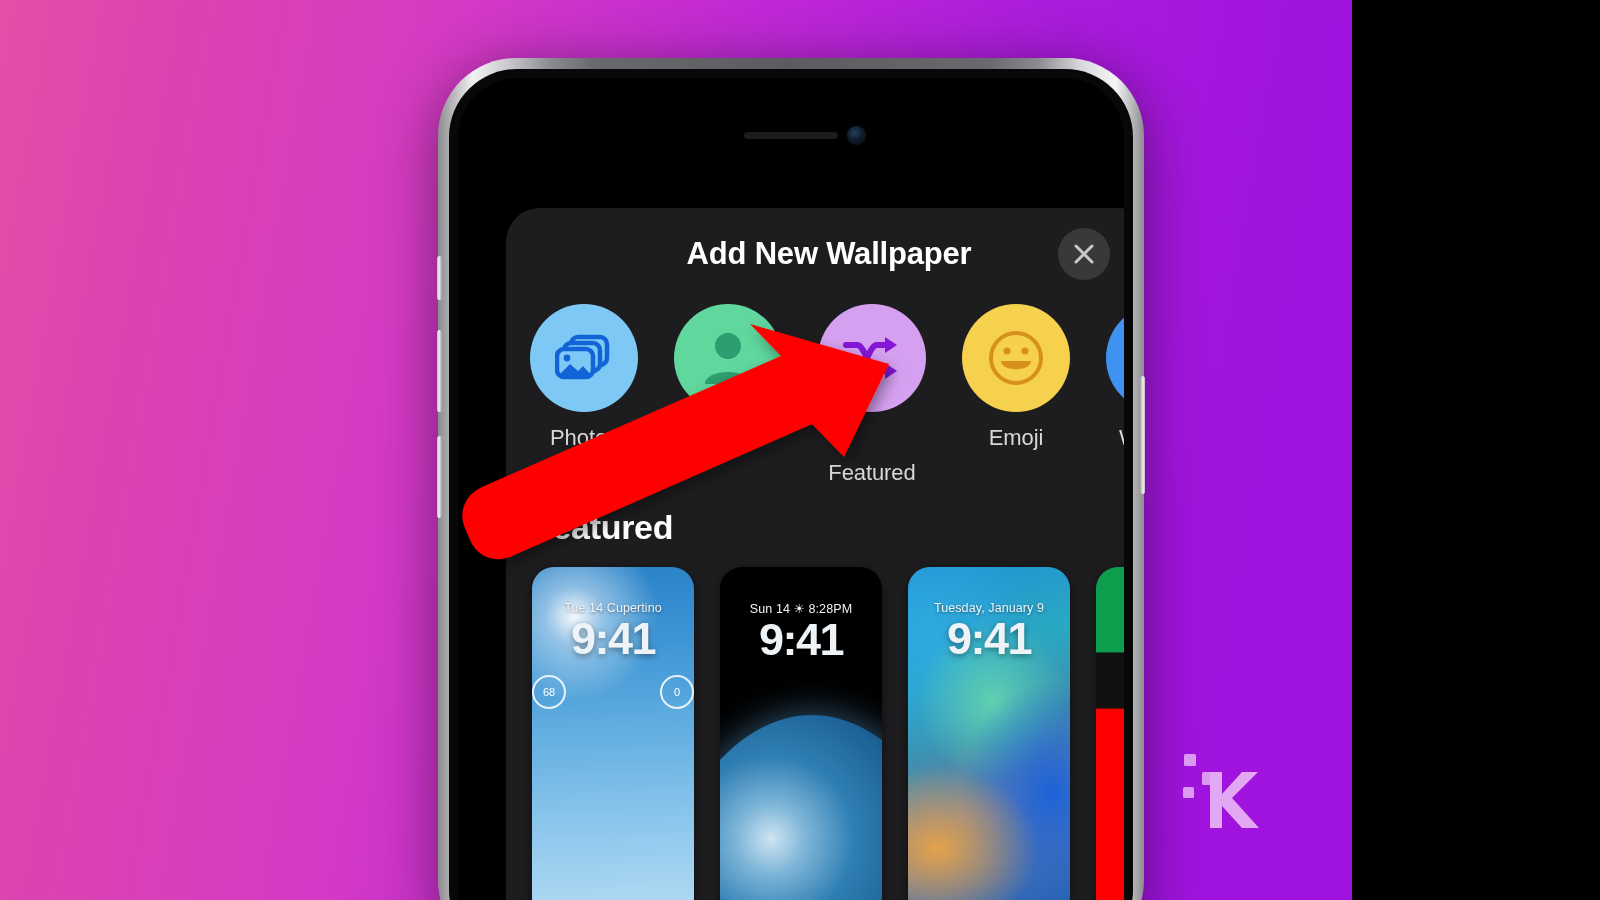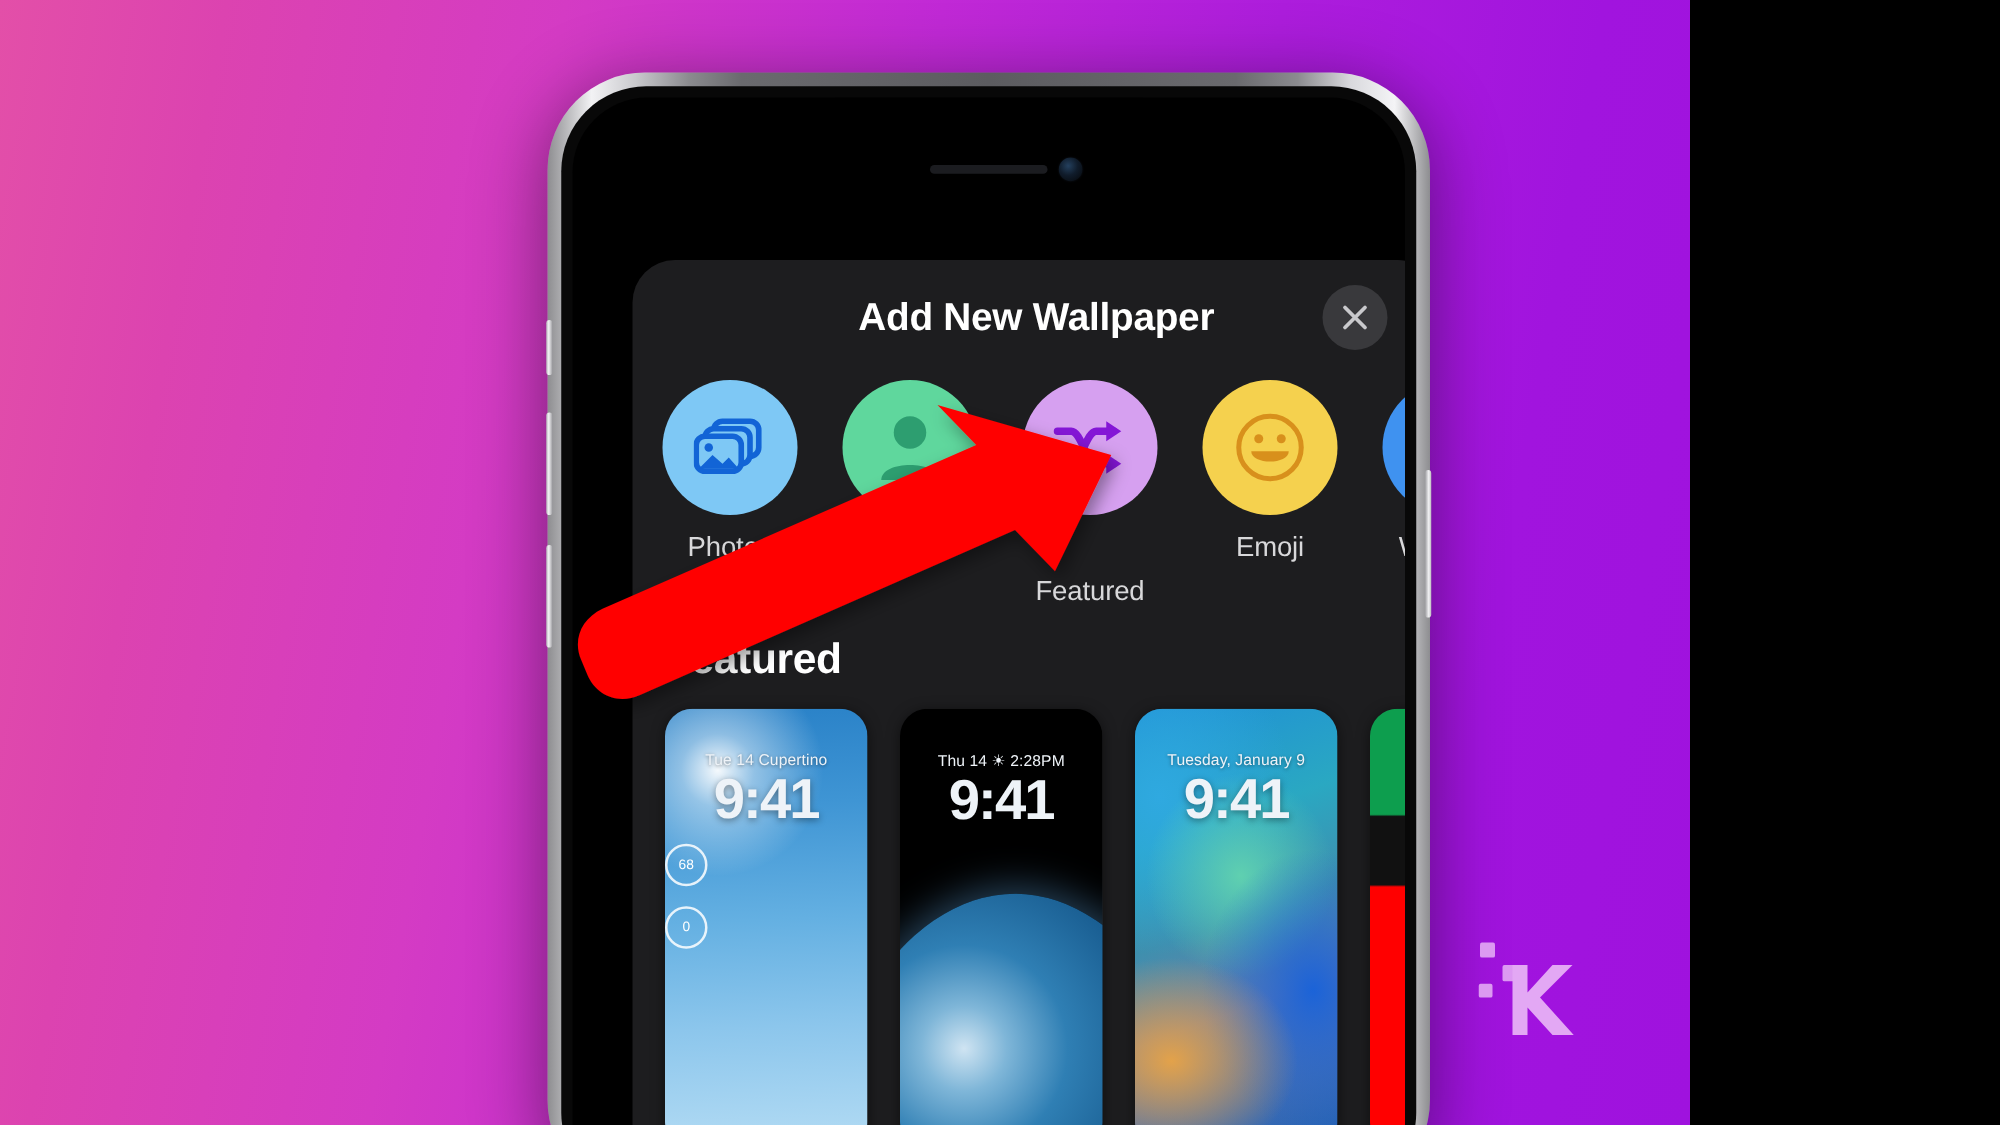--- a/index.html
+++ b/index.html
@@ -125,21 +125,21 @@
   }
   .thumb-inner { position:absolute; inset:0; }
   .lock-text {
     position:absolute; left:0; right:0; top:34px; text-align:center;
     color:#eef3f8; font-weight:400;
   }
   .lock-date { font-size:12.5px; letter-spacing:.1px; white-space:nowrap;
                text-shadow:0 1px 3px rgba(0,0,0,.45); }
   .lock-time { font-size:45px; font-weight:600; letter-spacing:-1.5px;
                margin-top:-2px; text-shadow:0 2px 6px rgba(0,0,0,.4); }
-  .lock-widgets { display:flex; justify-content:flex-start; gap:16px; margin-top:10px;flex-direction:column; }
+  .lock-widgets { display:flex; justify-content:space-between; gap:16px; margin-top:10px; }
   .lock-widget {
     width:34px; height:34px; border-radius:50%;
     border:2px solid rgba(255,255,255,.85);
     display:flex; align-items:center; justify-content:center;
     color:#fff; font-size:11px;
   }
 
   
   .wp-sky {
     background:
@@ -291,21 +291,21 @@
               </div>
 
             </div>
 
             <div class="thumb-wrap">
               <div class="thumb">
                 <div class="thumb-inner wp-earth">
                   <div class="land"></div>
                 </div>
                 <div class="lock-text">
-                  <div class="lock-date">Thu 14  ☀ 2:28PM</div>
+                  <div class="lock-date">Sun 14  ☀ 8:28PM</div>
                   <div class="lock-time">9:41</div>
                 </div>
               </div>
 
             </div>
 
             <div class="thumb-wrap">
               <div class="thumb">
                 <div class="thumb-inner wp-ios"></div>
                 <div class="lock-text">

